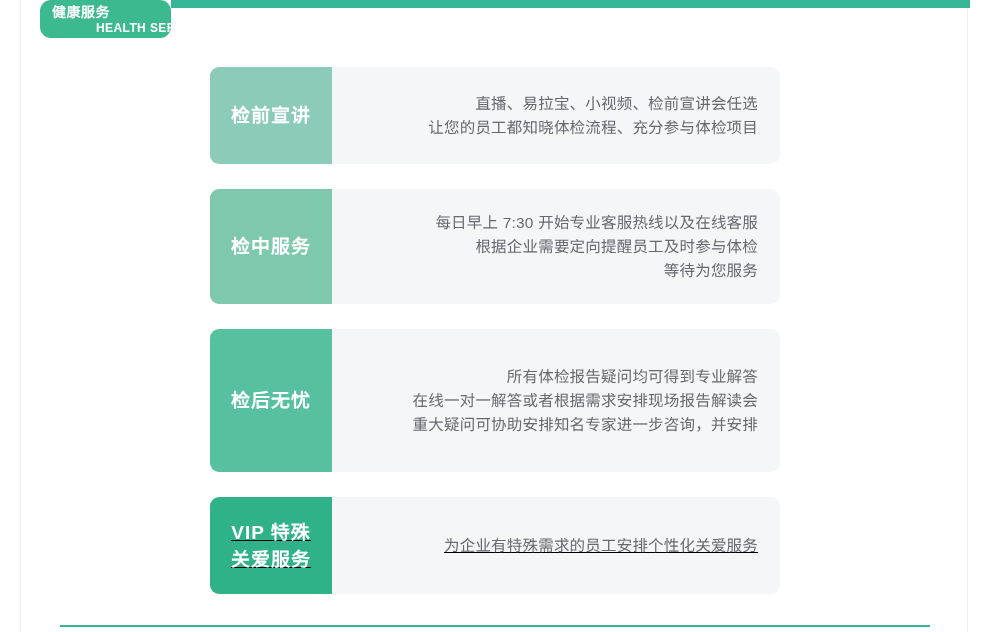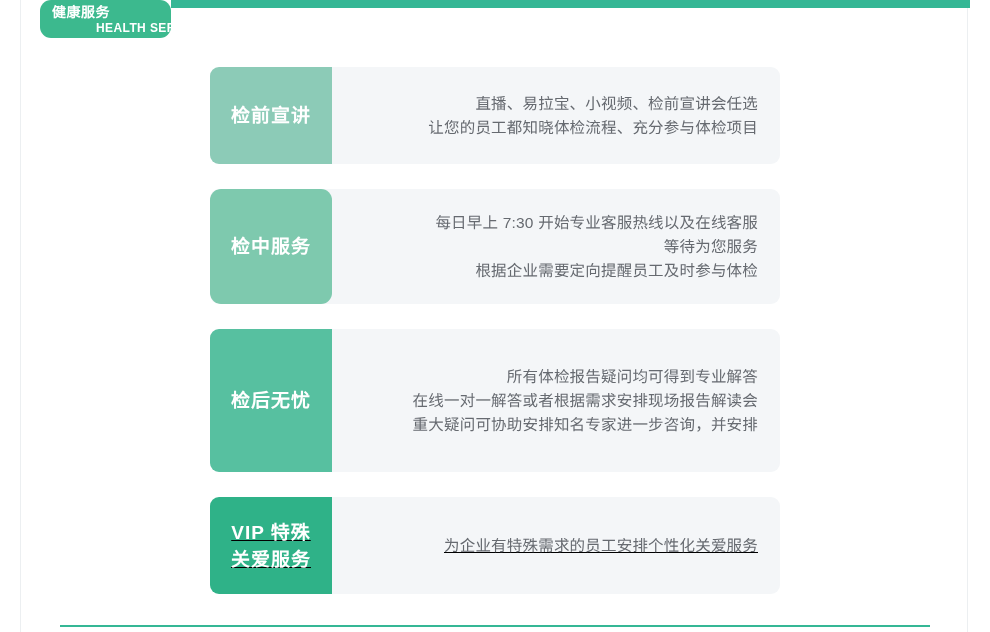--- a/index.html
+++ b/index.html
@@ -145,25 +145,25 @@
 
   <div class="card h1">
     <div class="card-label" style="background: rgb(140, 203, 183);">检前宣讲</div>
     <div class="card-body">
       <div class="line">直播、易拉宝、小视频、检前宣讲会任选</div>
       <div class="line">让您的员工都知晓体检流程、充分参与体检项目</div>
     </div>
   </div>
 
   <div class="card h2">
-    <div class="card-label" style="background: rgb(126, 201, 174); border-radius: 11px;">检中服务</div>
+    <div class="card-label" style="background: rgb(126, 201, 174);">检中服务</div>
     <div class="card-body">
       <div class="line">每日早上 7:30 开始专业客服热线以及在线客服</div>
+      <div class="line">根据企业需要定向提醒员工及时参与体检</div>
       <div class="line">等待为您服务</div>
-      <div class="line">根据企业需要定向提醒员工及时参与体检</div>
     </div>
   </div>
 
   <div class="card h3">
     <div class="card-label" style="background: rgb(87, 192, 160);">检后无忧</div>
     <div class="card-body">
       <div class="line">所有体检报告疑问均可得到专业解答</div>
       <div class="line">在线一对一解答或者根据需求安排现场报告解读会</div>
       <div class="line">重大疑问可协助安排知名专家进一步咨询，并安排</div>
     </div>

